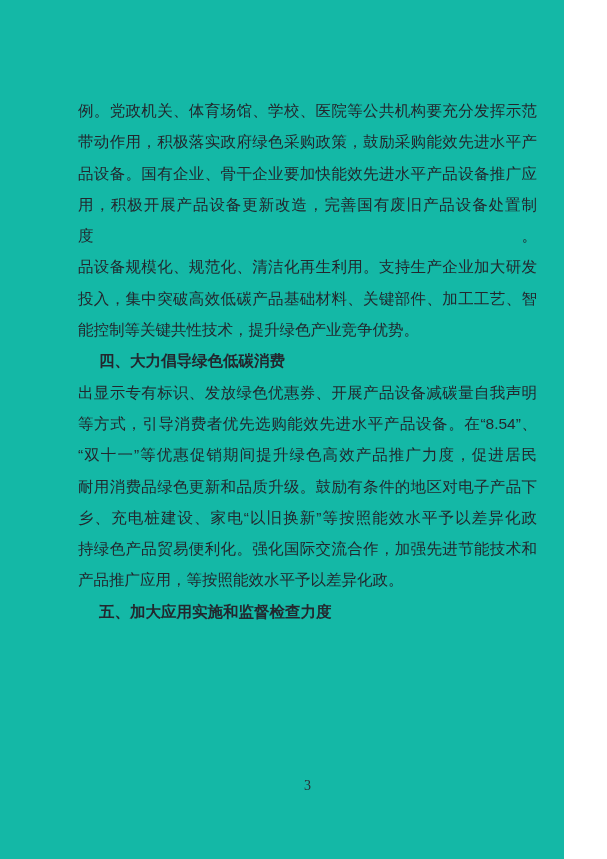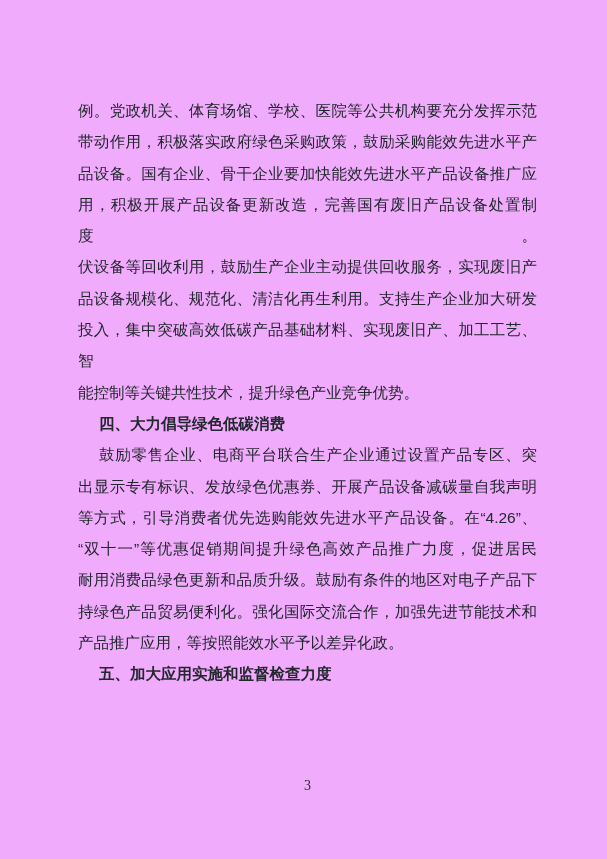--- a/index.html
+++ b/index.html
@@ -2,23 +2,23 @@
 <html><head>
 <meta charset="utf-8">
 <style>
   html, body {
     margin: 0;
     padding: 0;
     background: #ffffff;
   }
   .page {
     position: relative;
-    width: 607px;
+    width: 564px;
     height: 859px;
-    background: #f0abfc;
+    background: #14b8a6;
     overflow: hidden;
     font-family: "Liberation Sans", sans-serif;
   }
   .text-block {
     position: absolute;
     left: 78px;
     top: 95px;
     width: 459px;
     font-size: 15.5px;
     line-height: 31.3px;
@@ -53,36 +53,35 @@
 
 <div class="page">
 
   <div class="text-block">
 
     <div>
       <span class="line l-full">例。党政机关、体育场馆、学校、医院等公共机构要充分发挥示范</span>
       <span class="line l-full">带动作用，积极落实政府绿色采购政策，鼓励采购能效先进水平产</span>
       <span class="line l-full">品设备。国有企业、骨干企业要加快能效先进水平产品设备推广应</span>
       <span class="line l-full">用，积极开展产品设备更新改造，完善国有废旧产品设备处置制度。</span>
-      <span class="line l-full">伏设备等回收利用，鼓励生产企业主动提供回收服务，实现废旧产</span>
       <span class="line l-full">品设备规模化、规范化、清洁化再生利用。支持生产企业加大研发</span>
-      <span class="line l-full">投入，集中突破高效低碳产品基础材料、实现废旧产、加工工艺、智</span>
+      <span class="line l-full">投入，集中突破高效低碳产品基础材料、关键部件、加工工艺、智</span>
       <span class="line l-end">能控制等关键共性技术，提升绿色产业竞争优势。</span>
     </div>
 
     <div>
       <span class="line l-end l-indent heading">四、大力倡导绿色低碳消费</span>
     </div>
 
     <div>
-      <span class="line l-full l-indent">鼓励零售企业、电商平台联合生产企业通过设置产品专区、突</span>
       <span class="line l-full">出显示专有标识、发放绿色优惠券、开展产品设备减碳量自我声明</span>
-      <span class="line l-full">等方式，引导消费者优先选购能效先进水平产品设备。在“4.26”、</span>
+      <span class="line l-full">等方式，引导消费者优先选购能效先进水平产品设备。在“8.54”、</span>
       <span class="line l-full">“双十一”等优惠促销期间提升绿色高效产品推广力度，促进居民</span>
       <span class="line l-full">耐用消费品绿色更新和品质升级。鼓励有条件的地区对电子产品下</span>
+      <span class="line l-full">乡、充电桩建设、家电“以旧换新”等按照能效水平予以差异化政</span>
       <span class="line l-full">持绿色产品贸易便利化。强化国际交流合作，加强先进节能技术和</span>
       <span class="line l-end">产品推广应用，等按照能效水平予以差异化政。</span>
     </div>
 
     <div>
       <span class="line l-end l-indent heading">五、加大应用实施和监督检查力度</span>
     </div>
 
   </div>
 

